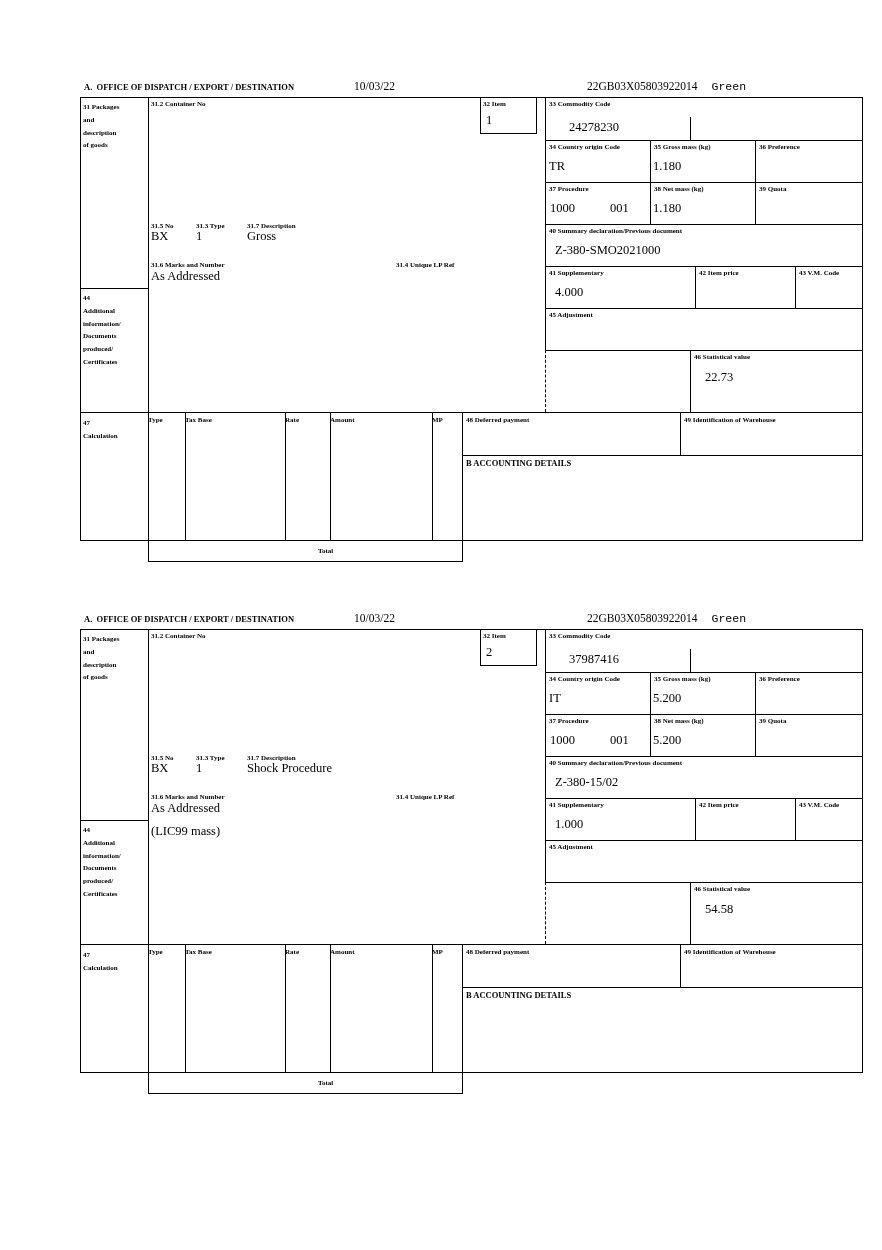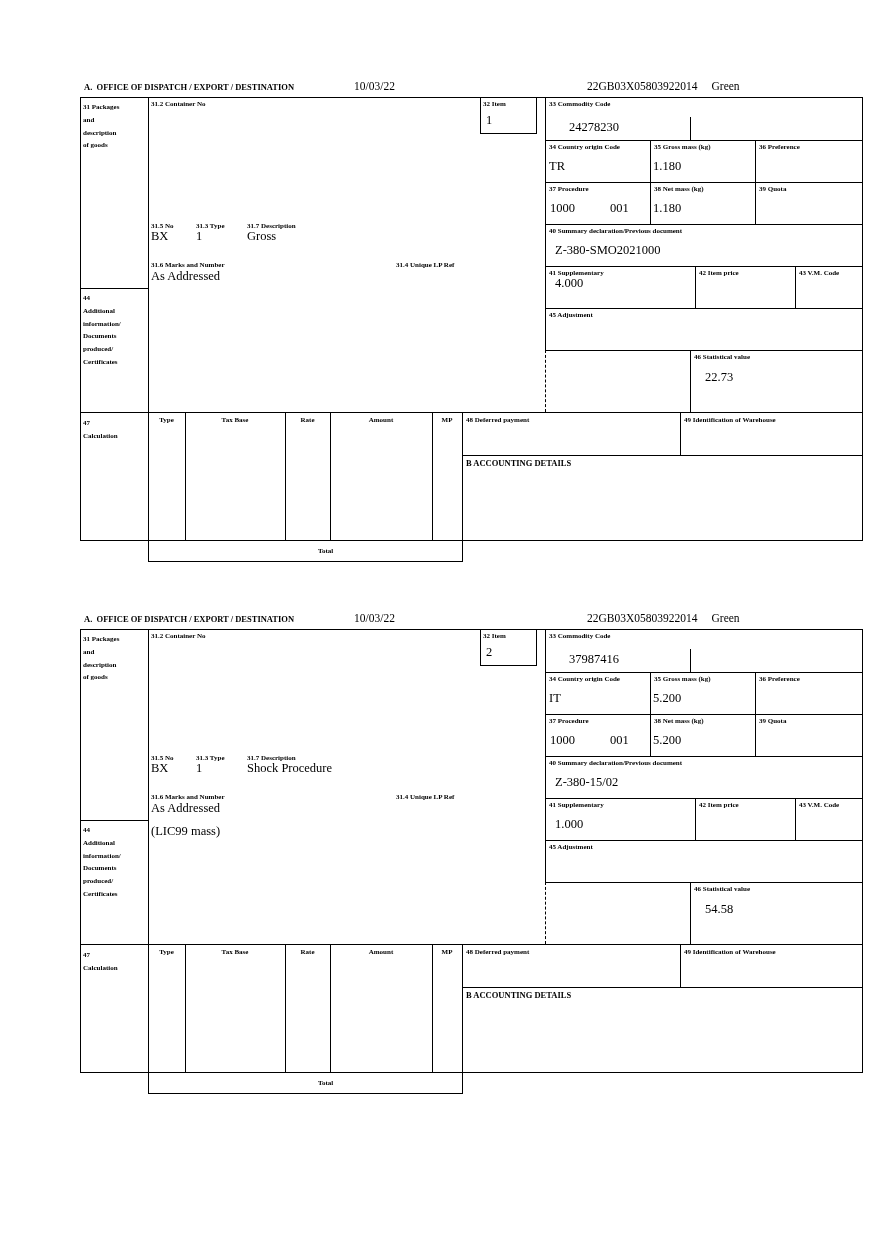--- a/index.html
+++ b/index.html
@@ -14,25 +14,25 @@
   .block { position:absolute; left:80px; width:784px; height:483px; }
   #blocks .block:nth-of-type(1){ top:80px; }
   #blocks .block:nth-of-type(2){ top:612px; }
 
   .hl { position:absolute; height:0; border-top:1px solid #000; }
   .vl { position:absolute; width:0;  border-left:1px solid #000; }
   .vl.dashed { border-left-style:dashed; }
 
   .lbl { position:absolute; font-weight:bold; font-size:7px; line-height:8px; white-space:pre-wrap; }
   .lbl.lh13 { line-height:12.8px; }
-  .lbl.c { text-align:center; }
+  .lbl.c { text-align:left; }
   .lbl8 { font-size:8.5px; line-height:9.5px; }
   .val { position:absolute; font-size:12.5px; line-height:14px; white-space:pre; }
   .hdr { font-size:11.5px; line-height:13px; }
-  .gap { margin-left:14px; }
+  .gap { margin-left:14px;font-family:Liberation Mono, monospace; }
 </style>
 </head>
 <body>
 
 <div class="page">
   <div id="blocks">
 <section class="block">
 
   <div class="lbl lbl8" style="left:4px;top:3px;">A.  OFFICE OF DISPATCH / EXPORT / DESTINATION</div>
   <div class="val hdr" style="left:274px;top:0;">10/03/22</div>
@@ -124,21 +124,21 @@
   <div class="val" style="left:469px;top:79px;">TR</div>
   <div class="val" style="left:573px;top:79px;">1.180</div>
   <div class="val" style="left:470px;top:121px;">1000</div>
   <div class="val" style="left:530px;top:121px;">001</div>
   <div class="val" style="left:573px;top:121px;">1.180</div>
   <div class="val" style="left:475px;top:163px;">Z-380-SMO2021000</div>
   <div class="val" style="left:71px;top:149px;">BX</div>
   <div class="val" style="left:116px;top:149px;">1</div>
   <div class="val" style="left:167px;top:149px;">Gross</div>
   <div class="val" style="left:71px;top:189px;">As Addressed</div>
-  <div class="val" style="left:475px;top:196px;text-align:right;">4.000</div>
+  <div class="val" style="left:475px;top:205px;text-align:right;">4.000</div>
   <div class="val" style="left:625px;top:290px;">22.73</div>
   <div class="val" style="left:71px;top:212px;"></div>
 
 </section>
 
 <section class="block">
 
   <div class="lbl lbl8" style="left:4px;top:3px;">A.  OFFICE OF DISPATCH / EXPORT / DESTINATION</div>
   <div class="val hdr" style="left:274px;top:0;">10/03/22</div>
   <div class="val hdr" style="left:507px;top:0;"><span>22GB03X05803922014</span><span class="gap">Green</span></div>

